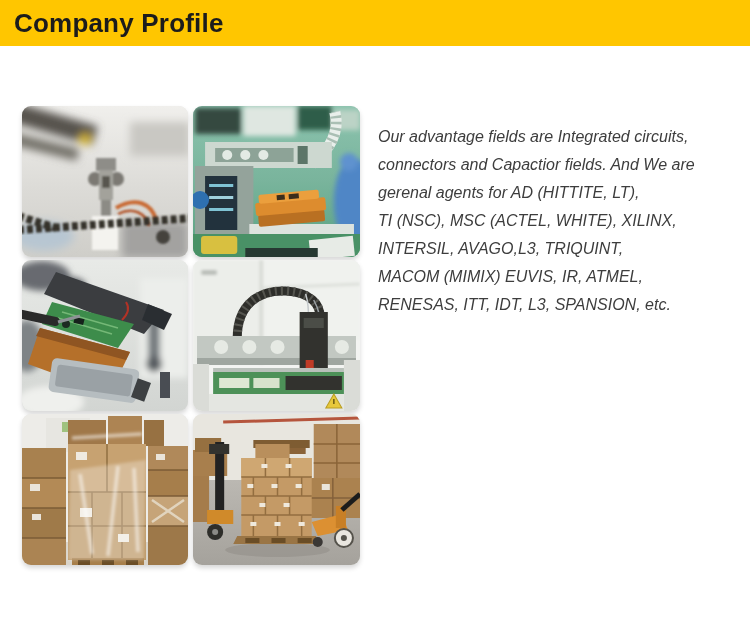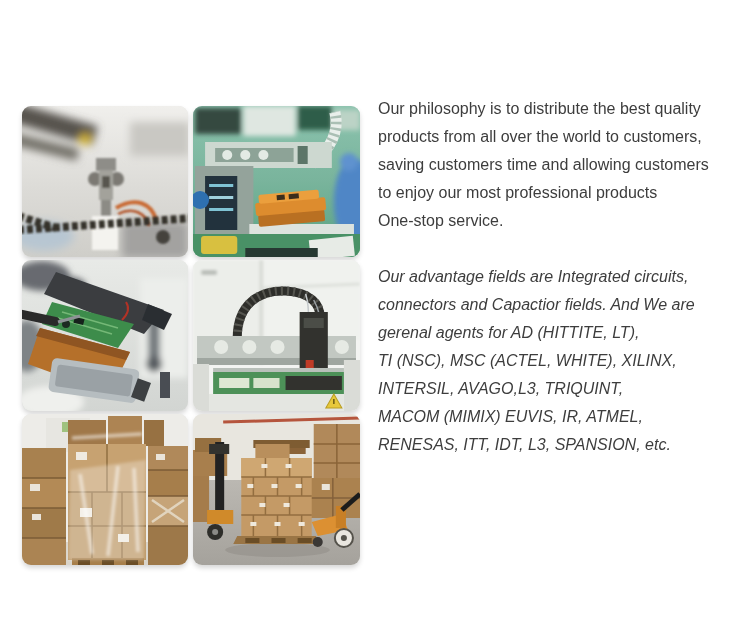--- a/index.html
+++ b/index.html
@@ -30,20 +30,23 @@
     font-size:16px; line-height:28px; color:#3d3d3d;
   }
   .profile-text p { margin:0; white-space:pre-line; }
   .profile-text p.gap-above { margin-top:28px;font-style:italic; }
 </style>
 </head>
 <body>
 
 <div class="page">
 
+  <header class="banner">
+    <h1 class="banner-title">Company Profile</h1>
+  </header>
 
   <div class="gallery">
 
     <figure class="photo">
       <svg viewBox="0 0 166 151" preserveAspectRatio="none" role="img" aria-label="robot-arm-closeup-photo">
         <defs>
           <linearGradient id="g1" x1="0" y1="0" x2="0" y2="1">
             <stop offset="0" stop-color="#f0efec"></stop>
               <stop offset="0.55" stop-color="#dcdbd7"></stop>
               <stop offset="1" stop-color="#cfcec9"></stop>
@@ -355,25 +358,20 @@
           <circle cx="150" cy="124" r="9" fill="#e9e6df" stroke="#55524c" stroke-width="2"></circle>
           <circle cx="150" cy="124" r="3" fill="#55524c"></circle>
           <circle cx="124" cy="128" r="5" fill="#3a3835"></circle>
         </g>
       </svg>
     </figure>
 
   </div>
 
   <div class="profile-text">
-    <p>Our philosophy is to distribute the best quality
-products from all over the world to customers,
-saving customers time and allowing customers
-to enjoy our most professional products
-One-stop service.</p>
     <p class="gap-above">Our advantage fields are Integrated circuits,
 connectors and Capactior fields. And We are
 gerenal agents for AD (HITTITE, LT),
 TI (NSC), MSC (ACTEL, WHITE), XILINX,
 INTERSIL, AVAGO,L3, TRIQUINT,
 MACOM (MIMIX) EUVIS, IR, ATMEL,
 RENESAS, ITT, IDT, L3, SPANSION, etc.</p>
   </div>
 
 </div>

